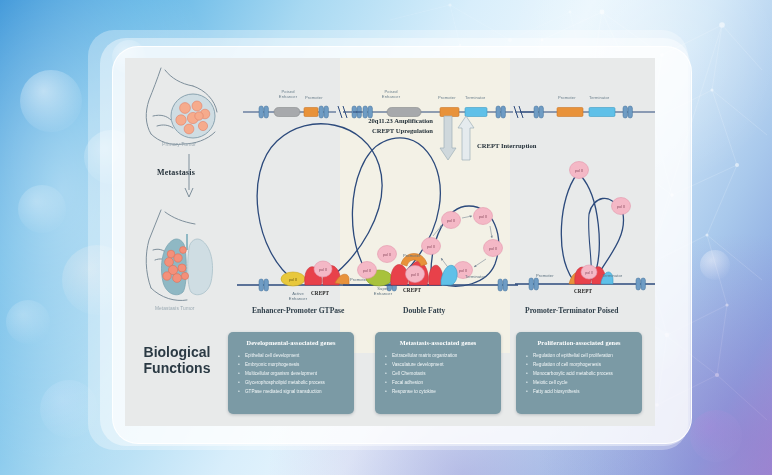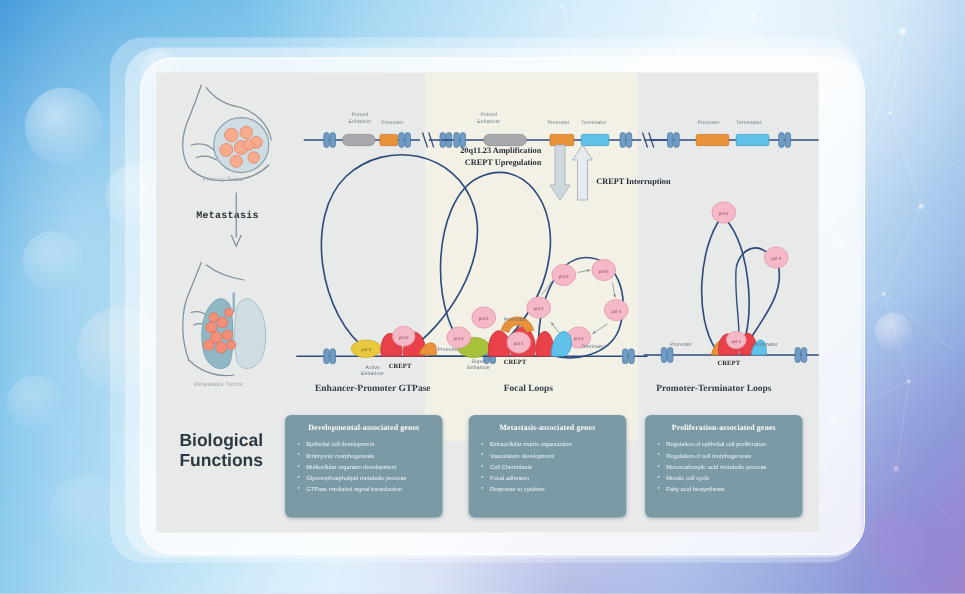--- a/index.html
+++ b/index.html
@@ -213,21 +213,21 @@
       <circle cx="74" cy="50" r="4.8"></circle>
         <circle cx="50" cy="56" r="5.2"></circle>
       <circle cx="62" cy="54" r="5.6"></circle>
         <circle cx="72" cy="62" r="4.6"></circle>
       <circle cx="58" cy="65" r="4.9"></circle>
         <circle cx="68" cy="52" r="4.2"></circle>
     </g>
   </svg>
   <div class="lbl lbl-sm" style="left:37px;top:84px;color:#9aa9b2;font-size:5px;">Primary Tumor</div>
 
-  <div class="metastasis-word" style="left:32px;top:110px;font-family:Liberation Mono, monospace;">Metastasis</div>
+  <div class="metastasis-word" style="left:32px;top:110px;">Metastasis</div>
 
   <svg width="20" height="46" style="position:absolute;left:56px;top:96px;">
     <line x1="8" y1="0" x2="8" y2="36" stroke="#7e8f9b" stroke-width="1"></line>
     <path d="M4 34 L8 43 L12 34" fill="none" stroke="#7e8f9b" stroke-width="1"></path>
   </svg>
 
   <svg width="115" height="110" style="position:absolute;left:4px;top:148px;">
     <g stroke="#7e8f9b" stroke-width="1" fill="none" stroke-linecap="round">
       <path d="M32 4 C28 14, 24 24, 20 34 C16 48, 16 66, 22 82"></path>
       <path d="M36 6 C44 12, 54 16, 66 18"></path>
@@ -409,21 +409,21 @@
     <text x="72" y="178" font-family="Liberation Sans, sans-serif" font-size="3.6" fill="#8a4a5e" text-anchor="middle">pol II</text>
 
     <path d="M98 182 C102 164, 112 164, 114 174 C115 180, 112 186, 108 187 L98 187 Z" fill="#5fc0e8" stroke="#3d9cc4" stroke-width=".6"></path>
   </svg>
   <div class="lbl lbl-xs" style="left:242px;top:229px;text-align:center;width:32px;color:#5d7280;">Super
 Enhancer</div>
   <div class="lbl" style="left:278px;top:230px;font-size:5.2px;font-weight:bold;color:#222;font-family:'Liberation Serif',serif;">CREPT</div>
   <div class="lbl lbl-xs" style="left:278px;top:196px;color:#5d7280;">Promoter</div>
   <div class="lbl lbl-xs" style="left:340px;top:217px;color:#5d7280;">Terminator</div>
 
-  <div class="section-title" style="left:278px;top:248px;">Focal Loops</div>
+  <div class="section-title" style="left:278px;top:248px;">Double Fatty</div>
 
   <svg width="150" height="130" style="position:absolute;left:390px;top:104px;">
     <line x1="0" y1="122" x2="148" y2="122" stroke="#2c4a7c" stroke-width="1.3"></line>
     <g>
       <rect x="14" y="116" width="4.4" height="12" rx="2.2" fill="#6f9cc4" stroke="#3f6e99" stroke-width=".5"></rect>
       <rect x="19" y="116" width="4.4" height="12" rx="2.2" fill="#6f9cc4" stroke="#3f6e99" stroke-width=".5"></rect>
       <rect x="121" y="116" width="4.4" height="12" rx="2.2" fill="#6f9cc4" stroke="#3f6e99" stroke-width=".5"></rect>
       <rect x="126" y="116" width="4.4" height="12" rx="2.2" fill="#6f9cc4" stroke="#3f6e99" stroke-width=".5"></rect>
     </g>
 
@@ -443,21 +443,21 @@
     <path d="M60 122 C58 106, 68 100, 74 110 C77 116, 76 120, 75 122 Z" fill="#e8414a" stroke="#c6333c" stroke-width=".6"></path>
     <path d="M77 122 C75 104, 85 100, 89 110 C92 116, 90 120, 88 122 Z" fill="#e8414a" stroke="#c6333c" stroke-width=".6"></path>
     <ellipse cx="74" cy="110" rx="8" ry="7" fill="#f4b8c6" stroke="#e296ab" stroke-width=".6"></ellipse>
     <text x="74" y="112" font-family="Liberation Sans, sans-serif" font-size="3.4" fill="#8a4a5e" text-anchor="middle">pol II</text>
     <path d="M86 120 C90 106, 98 108, 98 118 L98 122 L86 122 Z" fill="#5fc0e8" stroke="#3d9cc4" stroke-width=".6"></path>
   </svg>
   <div class="lbl lbl-xs" style="left:411px;top:216px;color:#5d7280;">Promoter</div>
   <div class="lbl lbl-xs" style="left:477px;top:216px;color:#5d7280;">Terminator</div>
   <div class="lbl" style="left:449px;top:231px;font-size:5.2px;font-weight:bold;color:#222;font-family:'Liberation Serif',serif;">CREPT</div>
 
-  <div class="section-title" style="left:400px;top:248px;">Promoter-Terminator Loops</div>
+  <div class="section-title" style="left:400px;top:248px;">Promoter-Terminator Poised</div>
 
   <div style="position:absolute;left:0;top:288px;width:530px;height:1px;background:transparent;"></div>
 </div>
 
 <div class="biofunc">Biological Functions</div>
 
 <div class="fbox" id="fbox0">
   <h4>Developmental-associated genes</h4>
   <ul>
     <li>Epithelial cell development</li>

